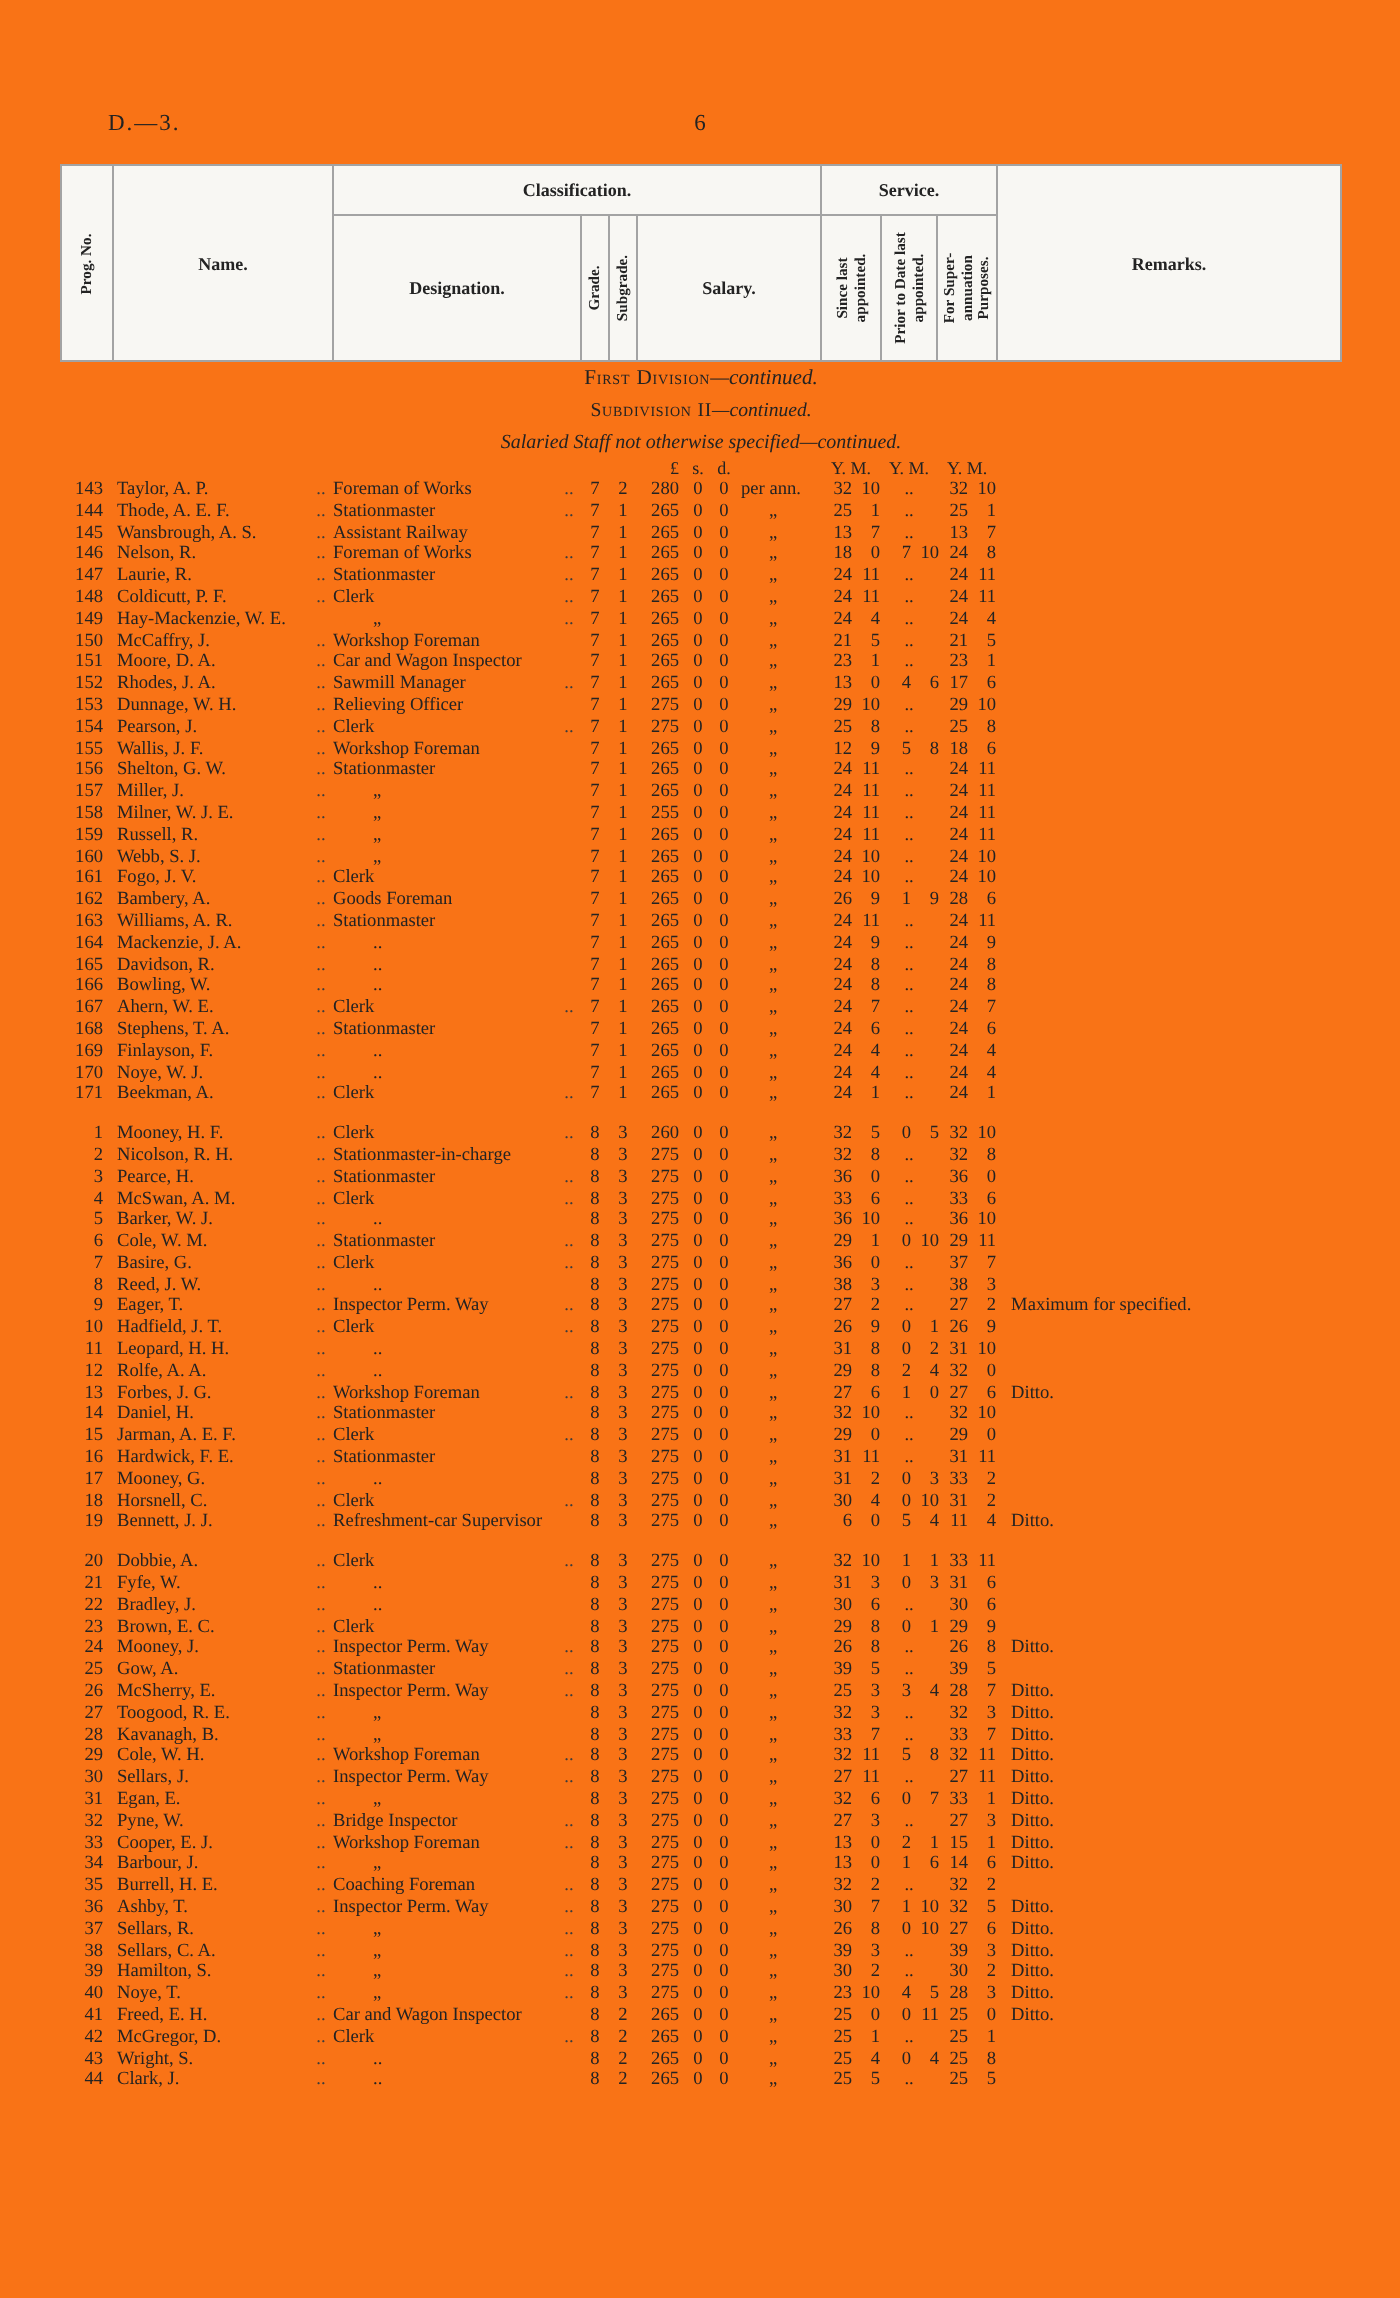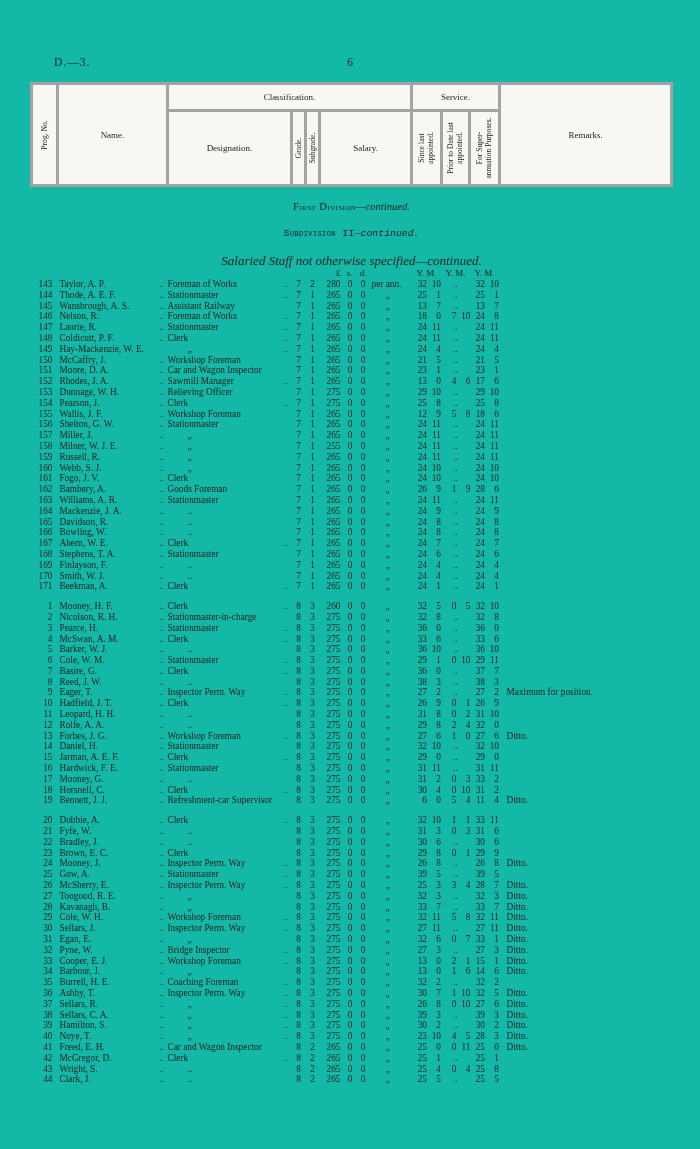--- a/index.html
+++ b/index.html
@@ -1,63 +1,63 @@
 <!DOCTYPE html>
 <html><head>
 <meta charset="utf-8">
 <style>
   html,body{margin:0;padding:0;background:#e9e7e1;}
   .page{
     position:relative;
     width:700px;height:1149px;
     margin:0 auto;
-    background:#14b8a6;
+    background:#f97316;
     color:#232323;
     font-family:"Liberation Serif","DejaVu Serif",serif;
     overflow:hidden;
     box-sizing:border-box;
     padding-top:56px;
   }
   .topline{position:relative;height:16px;text-align:center;font-size:11.5px;}
   .docref{position:absolute;left:54px;top:0;letter-spacing:1px;}
   .pagenum{display:inline-block;}
   .title{margin-top:10px;text-align:center;font-size:11.5px;}
   .sc{font-variant:small-caps;letter-spacing:0.4px;}
   .it{font-style:italic;}
 
   table.main{
     table-layout:fixed;border-collapse:collapse;
     width:640px;margin:10px 0 0 30px;
     font-size:9.3px;
   }
   thead th{
-    border:3px solid #a3a3a3;
-    font-weight:normal;font-size:9px;
+    border:1px solid #a3a3a3;
+    font-weight:bold;font-size:9px;
     padding:1px 2px;vertical-align:middle;text-align:center;
     background:#f8f7f3;
   }
   th.vert{position:relative;padding:0;}
   th.vert .vt{
     position:absolute;left:50%;top:50%;
     transform:translate(-50%,-50%) rotate(-90deg);
     font-size:7.6px;white-space:nowrap;line-height:8.6px;
   }
   th.vert .vt.wrap{white-space:normal;width:62px;text-align:center;}
   tr.hrow1 th{height:22px;}
   tr.hrow2 th{height:70px;margin-left:32px;}
 
   tbody td{
     padding:0;line-height:10.8px;vertical-align:top;
     font-size:9.3px;white-space:nowrap;overflow:visible;
   }
   td.c-des{white-space:normal;}
-  .sec-row td{text-align:center;padding-top:14px;padding-bottom:1px;line-height:12px;}
+  .sec-row td{text-align:center;padding-top:3px;padding-bottom:1px;line-height:12px;}
   .sec-div td{font-size:10.6px;}
-  .sec-sub td{font-size:9.8px;font-family:Liberation Mono, monospace;}
-  .sec-note td{font-size:13px;font-style:italic;}
+  .sec-sub td{font-size:9.8px;}
+  .sec-note td{font-size:10px;font-style:italic;}
   .units-row td{line-height:11px;font-size:9px;}
   .gap-row td{height:9px;line-height:9px;}
 
   .c-prog{text-align:right;padding-right:5px;}
   .c-name{text-align:left;padding-left:2px;}
   .c-dots{text-align:center;color:#3c3c3c;}
   .c-des{text-align:left;}
   .c-grade,.c-sub{text-align:center;}
   .c-pound{text-align:right;padding-right:3px;}
   .c-s,.c-d{text-align:center;}
@@ -609,21 +609,21 @@
           <td class="c-s">0</td>
           <td class="c-d">0</td>
           <td class="c-per per-ditto">„</td>
           <td class="c-svc"><span class="ym-y">24</span><span class="ym-m">4</span></td>
           <td class="c-svc">..</td>
           <td class="c-svc"><span class="ym-y">24</span><span class="ym-m">4</span></td>
           <td class="c-rem"></td>
         </tr>
         <tr class="data-row">
           <td class="c-prog">170</td>
-          <td class="c-name">Smith, W. J.</td>
+          <td class="c-name">Noye, W. J.</td>
           <td class="c-dots">..</td>
           <td class="c-des des-ditto">..</td>
           <td class="c-dots"></td>
           <td class="c-grade">7</td>
           <td class="c-sub">1</td>
           <td class="c-pound">265</td>
           <td class="c-s">0</td>
           <td class="c-d">0</td>
           <td class="c-per per-ditto">„</td>
           <td class="c-svc"><span class="ym-y">24</span><span class="ym-m">4</span></td>
@@ -795,21 +795,21 @@
           <td class="c-dots">..</td>
           <td class="c-grade">8</td>
           <td class="c-sub">3</td>
           <td class="c-pound">275</td>
           <td class="c-s">0</td>
           <td class="c-d">0</td>
           <td class="c-per per-ditto">„</td>
           <td class="c-svc"><span class="ym-y">27</span><span class="ym-m">2</span></td>
           <td class="c-svc">..</td>
           <td class="c-svc"><span class="ym-y">27</span><span class="ym-m">2</span></td>
-          <td class="c-rem">Maximum for position.</td>
+          <td class="c-rem">Maximum for specified.</td>
         </tr>
         <tr class="data-row">
           <td class="c-prog">10</td>
           <td class="c-name">Hadfield, J. T.</td>
           <td class="c-dots">..</td>
           <td class="c-des">Clerk</td>
           <td class="c-dots">..</td>
           <td class="c-grade">8</td>
           <td class="c-sub">3</td>
           <td class="c-pound">275</td>

